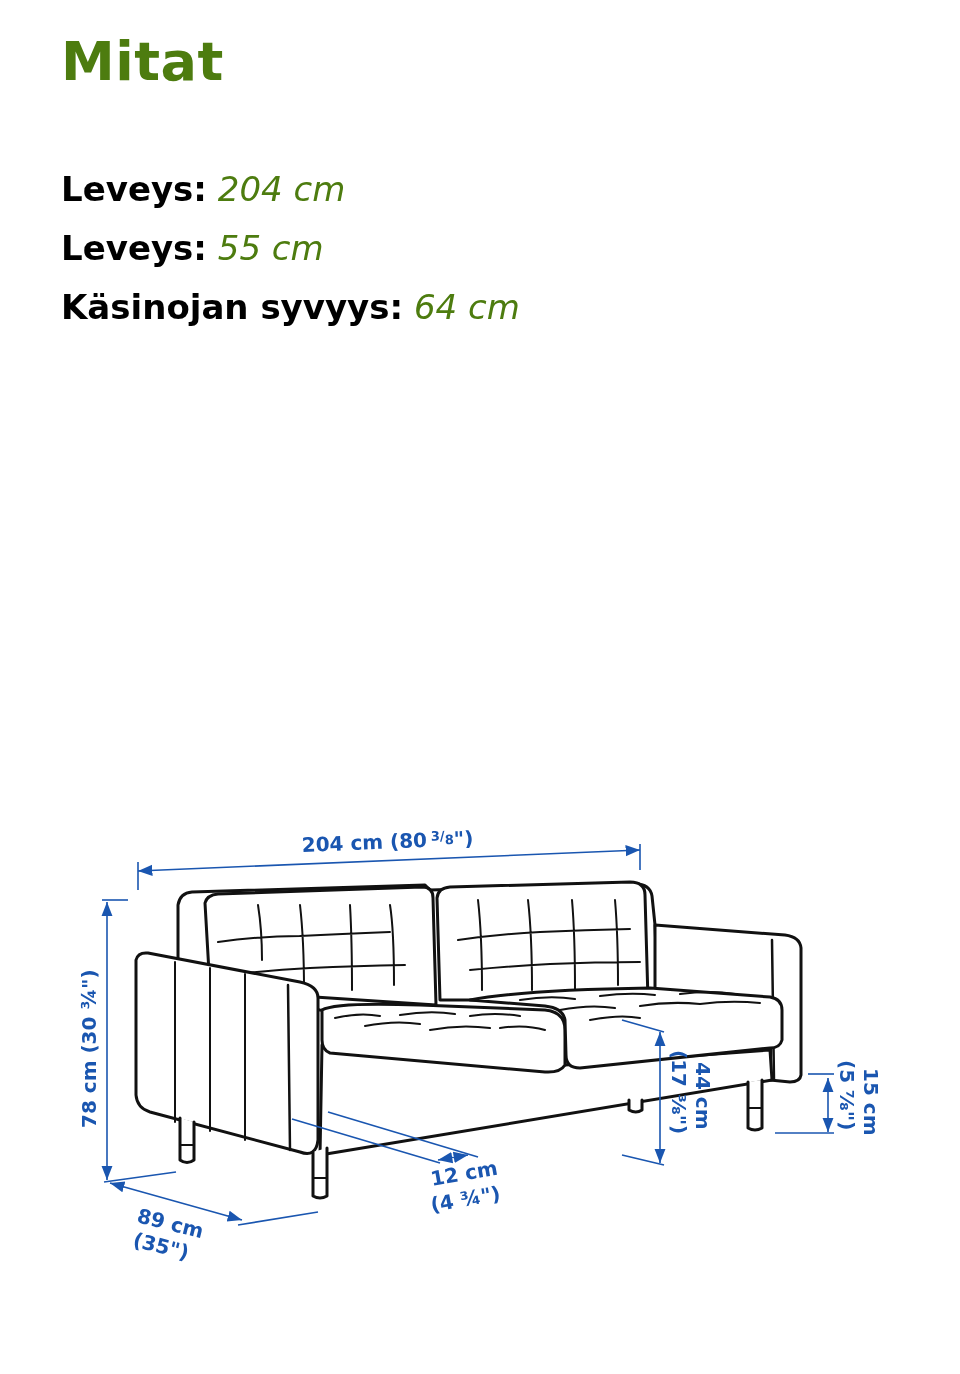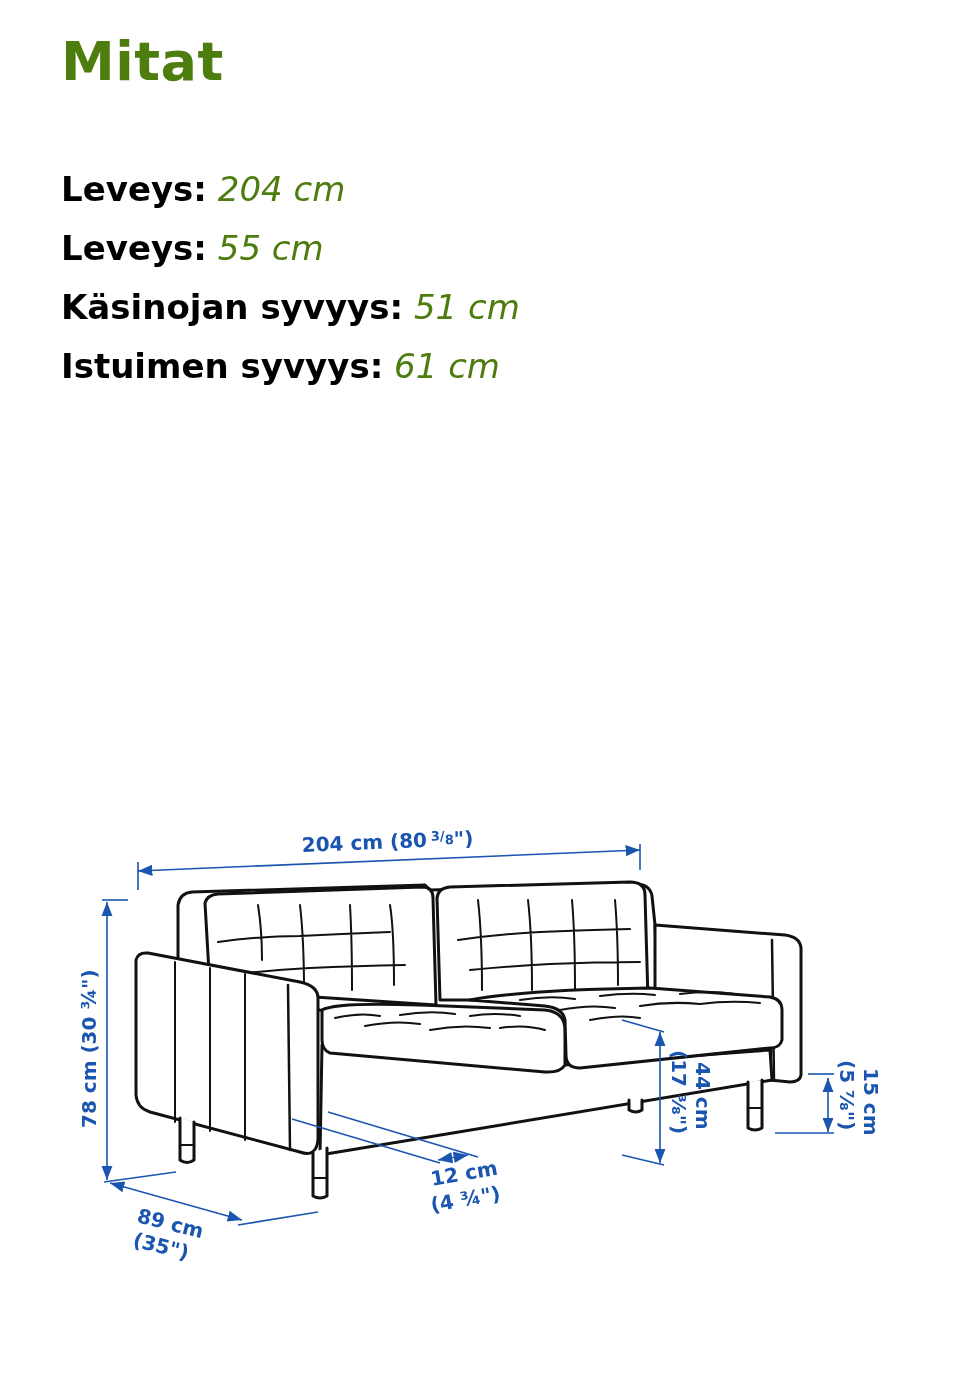--- a/index.html
+++ b/index.html
@@ -18,22 +18,21 @@
   .ann-small { font-size: 13px; }
 </style>
 </head>
 <body>
 
 <h1 class="title">Mitat</h1>
 
 <ul class="dims">
   <li><span class="lbl">Leveys:</span> <span class="val">204 cm</span></li>
   <li><span class="lbl">Leveys:</span> <span class="val">55 cm</span></li>
-  <li><span class="lbl">Käsinojan syvyys:</span> <span class="val">51 cm</span></li>
-  <li><span class="lbl">Istuimen syvyys:</span> <span class="val">61 cm</span></li>
+  <li><span class="lbl">Käsinojan syvyys:</span> <span class="val">64 cm</span></li>
 </ul>
 
 <div class="diagram">
   <svg viewBox="0 800 960 500" xmlns="http://www.w3.org/2000/svg">
     <defs>
       <marker id="arr" markerWidth="10" markerHeight="10" refX="9" refY="5" orient="auto-start-reverse">
         <path d="M0,1.5 L9,5 L0,8.5 z" fill="#1a56b0"></path>
       </marker>
     </defs>
 

